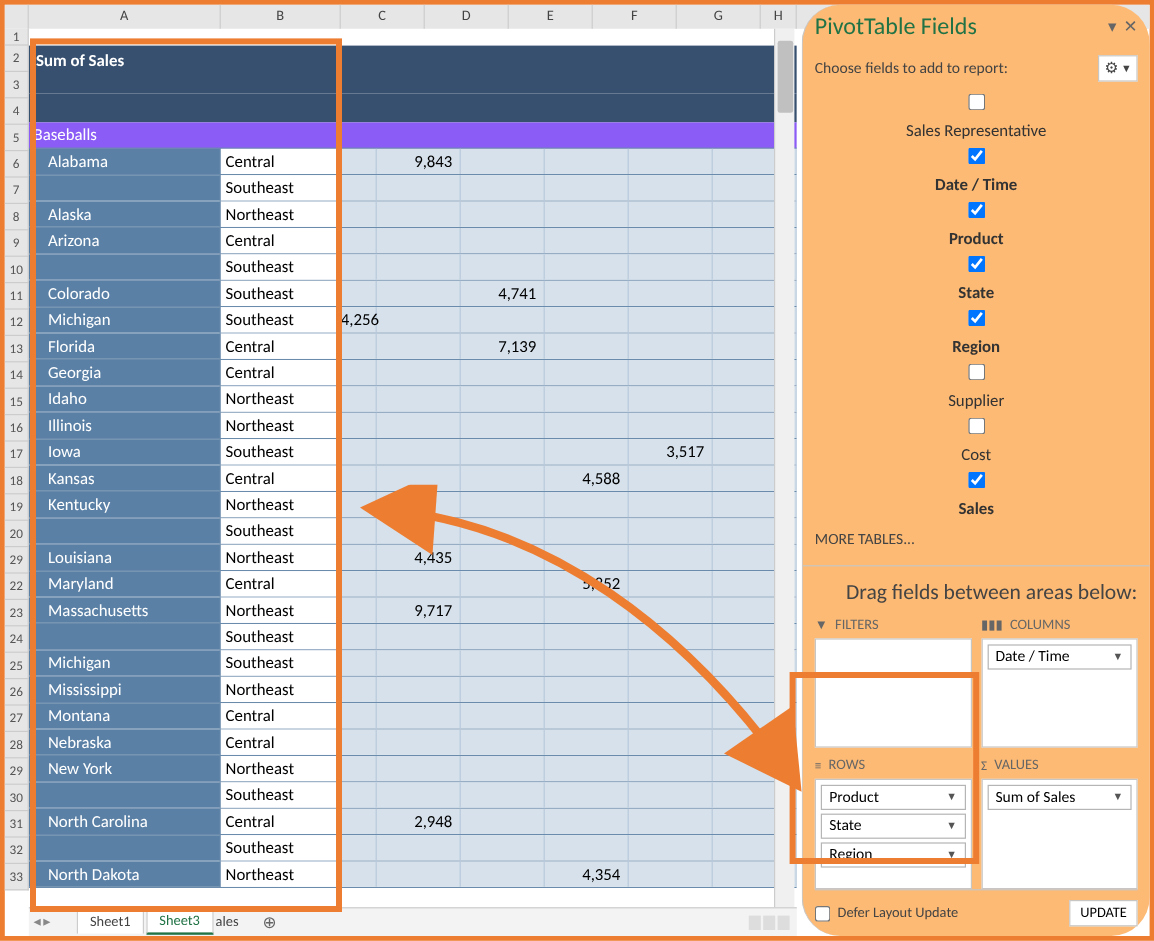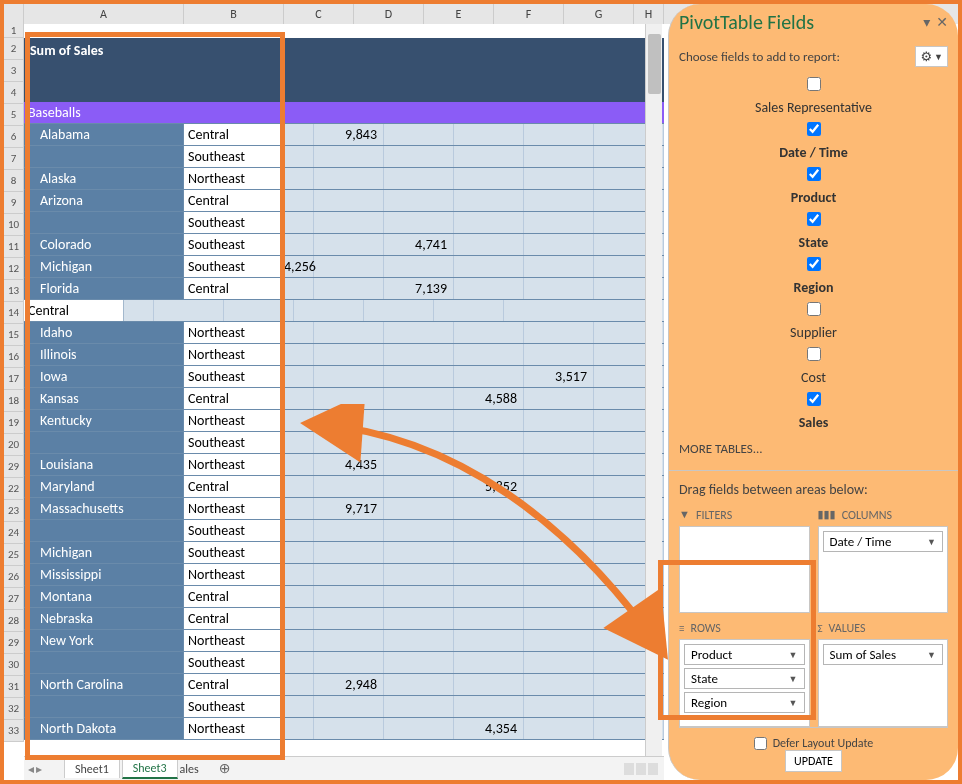--- a/index.html
+++ b/index.html
@@ -63,29 +63,29 @@
   .pane .pane-title { color: #217346; font-size: 20px; font-weight: 400; }
   .pane .pane-controls { display: flex; gap: 6px; color: #666; font-size: 14px; }
   .pane .instruct-row { display:flex; align-items:center; justify-content:space-between; margin-top: 12px; font-size: 13px; color: #444; }
   .pane .gear { border:1px solid #c8c6c4; background:#fff; padding:2px 4px; display:flex; align-items:center; gap:2px; }
   .pane .fields { margin-top: 8px; display:flex; flex-direction:column; gap:2px; }
   .pane .field { display:flex; align-items:center; gap:8px; font-size: 14px; color:#333; padding:2px 0; cursor:default;flex-direction:column; }
   .pane .field input { width:14px; height:14px; }
   .pane .field.checked span { font-weight:700; }
   .pane .more-tables { margin-top:8px; font-size:13px; color:#444; }
   .pane .divider { height:1px; background:#c8c6c4; margin: 14px -10px 0 -10px; }
-  .pane .drag-text { font-size:14px; color:#444; margin-top:10px; }
+  .pane .drag-text { font-size:18px; color:#444; margin-top:10px;margin-left:26px; }
   .pane .areas { display:grid; grid-template-columns: 1fr 1fr; grid-template-rows: 1fr 1fr; gap:8px; margin-top:10px; height: 320px; }
   .pane .area { display:flex; flex-direction:column; }
   .pane .area-header { font-size:12px; color:#666; display:flex; align-items:center; gap:6px; margin-bottom:4px; }
   .pane .area-header .mini { font-size:11px; }
   .pane .area-box { flex:1; background:#fff; border:1px solid #c8c6c4; padding:4px; display:flex; flex-direction:column; gap:3px; }
   .pane .pill { background:#fff; border:1px solid #b5b5b5; font-size:13px; padding:2px 6px; display:flex; justify-content:space-between; align-items:center; }
   .pane .pill .dd { font-size:9px; color:#555; }
-  .pane .footer { margin-top:auto; display:flex; align-items:center; justify-content:space-between; padding:8px 0; font-size:12px; color:#444; border-top:1px solid #c8c6c4;flex-direction:column; }
+  .pane .footer { margin-top:auto; display:flex; align-items:center; justify-content:space-between; padding:8px 0; font-size:12px; color:#444; border-top:1px solid #c8c6c4; }
   .pane .footer .update-btn { border:1px solid #c8c6c4; background:#fff; padding:3px 8px; font-size:12px; }
   .pane .footer label { display:flex; align-items:center; gap:6px; }
 
   
   .callout { position: absolute; border: 5px solid #ed7d31; background: transparent; pointer-events: none; }
   .callout.c1 { left: 21px; top: 28px; width: 260px; height: 728px; }
   .callout.c2 { right: 142px; top: 556px; width: 158px; height: 160px; }
   .arrow-svg { position:absolute; left:290px; top:400px; width:400px; height:300px; pointer-events:none; }
 </style>
 </head>
@@ -248,20 +248,21 @@
           <div class="vals">
             <div class="val jan"></div>
             <div class="val"></div>
             <div class="val">7,139</div>
             <div class="val"></div>
             <div class="val"></div>
             <div class="val"></div>
           </div>
         </div>
         <div class="state-row">
+          <div class="state">Georgia</div>
           <div class="region">Central</div>
           <div class="vals">
             <div class="val jan"></div>
             <div class="val"></div>
             <div class="val"></div>
             <div class="val"></div>
             <div class="val"></div>
             <div class="val"></div>
           </div>
         </div>

